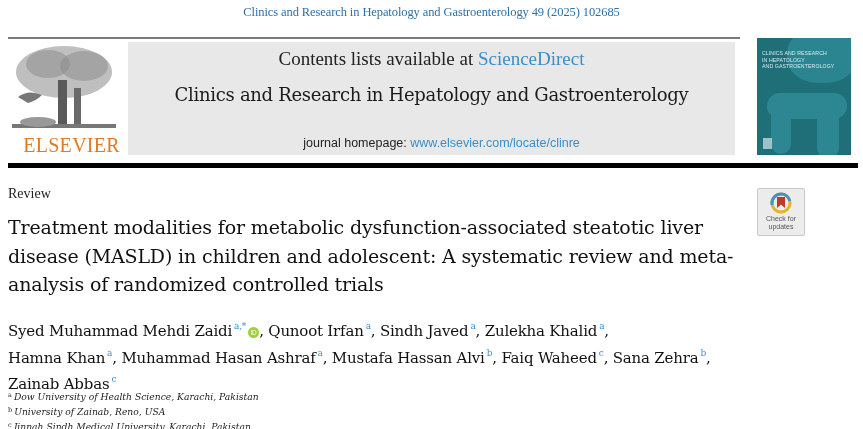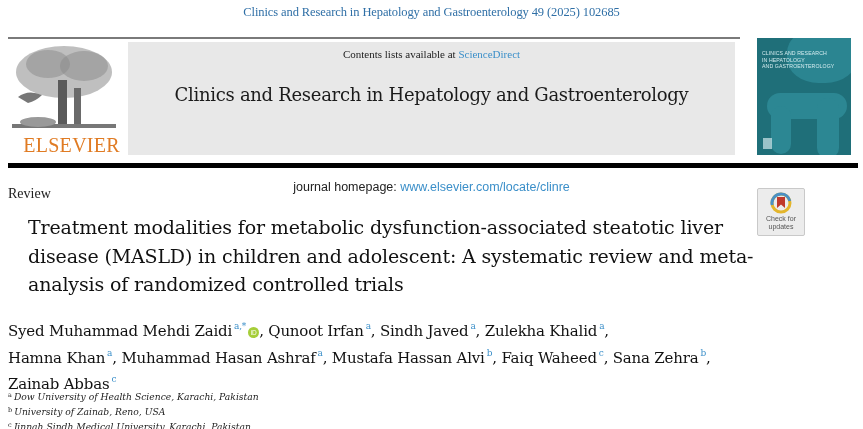--- a/index.html
+++ b/index.html
@@ -2,34 +2,34 @@
 <html><head>
 <meta charset="utf-8">
 <style>
   html, body { margin: 0; padding: 0; background: #ffffff; }
   body { width: 863px; height: 429px; position: relative; overflow: hidden; font-family: "DejaVu Serif", "Liberation Serif", serif; color: #1a1a1a; }
   .running-header { position: absolute; top: 5px; left: 0; width: 863px; text-align: center; font-family: "Liberation Serif", serif; font-size: 12.5px; color: #2f6fa6; letter-spacing: -0.1px; }
   .top-rule { position: absolute; top: 37px; left: 8px; width: 732px; height: 2px; background: #7a7a7a; }
   .logo { position: absolute; left: 8px; top: 42px; width: 112px; height: 115px; }
   .logo-word { position: absolute; left: 0; bottom: 0; width: 112px; text-align: right; font-family: "Liberation Serif", serif; font-size: 20px; color: #e07b23; letter-spacing: 0.3px; }
   .masthead { position: absolute; left: 128px; top: 42px; width: 607px; height: 113px; background: #e8e8e8; }
-  .contents-line { position: absolute; top: 6px; left: 0; width: 100%; text-align: center; font-family: "Liberation Serif", serif; font-size: 11px; color: #222; }
+  .contents-line { position: absolute; top: 6px; left: 0; width: 100%; text-align: center; font-family: "Liberation Serif", serif; font-size: 19px; color: #222; }
   .link { color: #3b8fc9; }
   .journal-title { position: absolute; top: 42px; left: 0; width: 100%; text-align: center; font-family: "DejaVu Serif", serif; font-size: 18px; color: #1b1b1b; letter-spacing: -0.3px; }
-  .homepage-line { position: absolute; top: 94px; left: 0; width: 100%; text-align: center; font-family: "Liberation Sans", sans-serif; font-size: 12.5px; color: #222; margin-top: 44px; }
+  .homepage-line { position: absolute; top: 94px; left: 10px; width: 100%; text-align: center; font-family: "Liberation Sans", sans-serif; font-size: 12.5px; color: #222; }
   .cover { position: absolute; left: 757px; top: 38px; width: 94px; height: 117px; background: #1f6f79; overflow: hidden; }
   .cover-text { position: absolute; left: 5px; top: 12px; width: 86px; font-family: "Liberation Sans", sans-serif; font-size: 5.2px; line-height: 6.6px; color: #d4ecef; letter-spacing: 0.1px; }
   .cover-shape1 { position: absolute; left: 30px; top: -10px; width: 70px; height: 55px; border-radius: 45%; background: #2b8591; }
   .cover-shape2 { position: absolute; left: 10px; top: 55px; width: 80px; height: 26px; border-radius: 14px; background: #2c8793; }
   .cover-shape3 { position: absolute; left: 60px; top: 60px; width: 22px; height: 60px; border-radius: 10px; background: #2c8793; }
   .cover-shape4 { position: absolute; left: 14px; top: 68px; width: 20px; height: 48px; border-radius: 10px; background: #2c8793; }
   .cover-logo { position: absolute; left: 6px; top: 100px; width: 9px; height: 11px; background: #cfe6e9; opacity: 0.7; }
   .thick-rule { position: absolute; top: 163px; left: 8px; width: 850px; height: 5px; background: #000; }
   .article-type { position: absolute; left: 8px; top: 186px; font-family: "Liberation Serif", serif; font-size: 14px; color: #222; }
-  .article-title { position: absolute; left: 8px; top: 213px; width: 730px; font-family: "DejaVu Serif", serif; font-size: 19px; line-height: 28.5px; color: #111; letter-spacing: -0.15px; margin-left: 20px; }
+  .article-title { position: absolute; left: 8px; top: 213px; width: 730px; font-family: "DejaVu Serif", serif; font-size: 19px; line-height: 28.5px; color: #111; letter-spacing: -0.15px; }
   .check-badge { position: absolute; left: 757px; top: 188px; width: 46px; height: 46px; background: #ececec; border: 1px solid #c9c9c9; border-radius: 2px; }
   .check-icon { position: absolute; left: 12px; top: 3px; width: 22px; height: 22px; }
   .check-label { position: absolute; left: 0; top: 26px; width: 46px; text-align: center; font-family: "Liberation Sans", sans-serif; font-size: 7px; line-height: 7.5px; color: #555; }
   .authors { position: absolute; left: 8px; top: 316px; width: 730px; font-family: "DejaVu Serif", serif; font-size: 15px; line-height: 21.5px; color: #111; letter-spacing: -0.2px; }
   .sup { font-size: 9px; vertical-align: 7px; color: #3b8fc9; margin-left: 2px; }
   .orcid { display: inline-block; width: 11px; height: 11px; border-radius: 50%; background: #a6ce39; color: #fff; font-family: "Liberation Sans", sans-serif; font-size: 6.5px; line-height: 11px; text-align: center; vertical-align: 1px; margin-left: 2px; }
   .affils { position: absolute; left: 8px; top: 389px; font-family: "DejaVu Serif", serif; font-style: italic; font-size: 9.2px; line-height: 12.8px; color: #222; }
   .affil-sup { font-style: normal; font-size: 6.5px; vertical-align: 3px; margin-right: 2px; }
 </style>
 </head>

